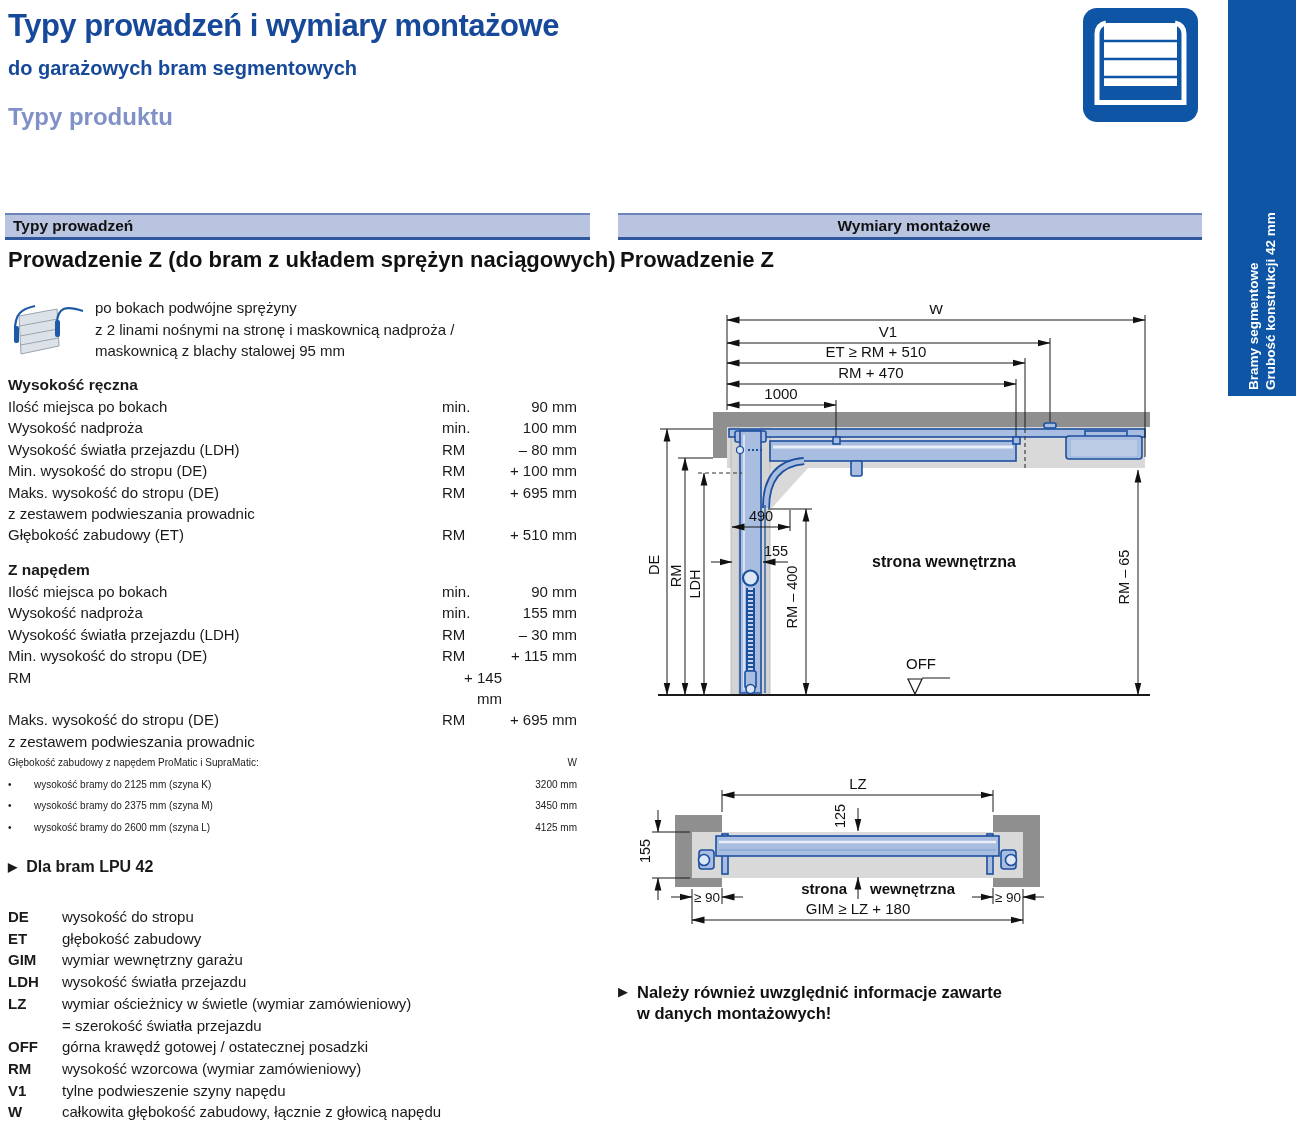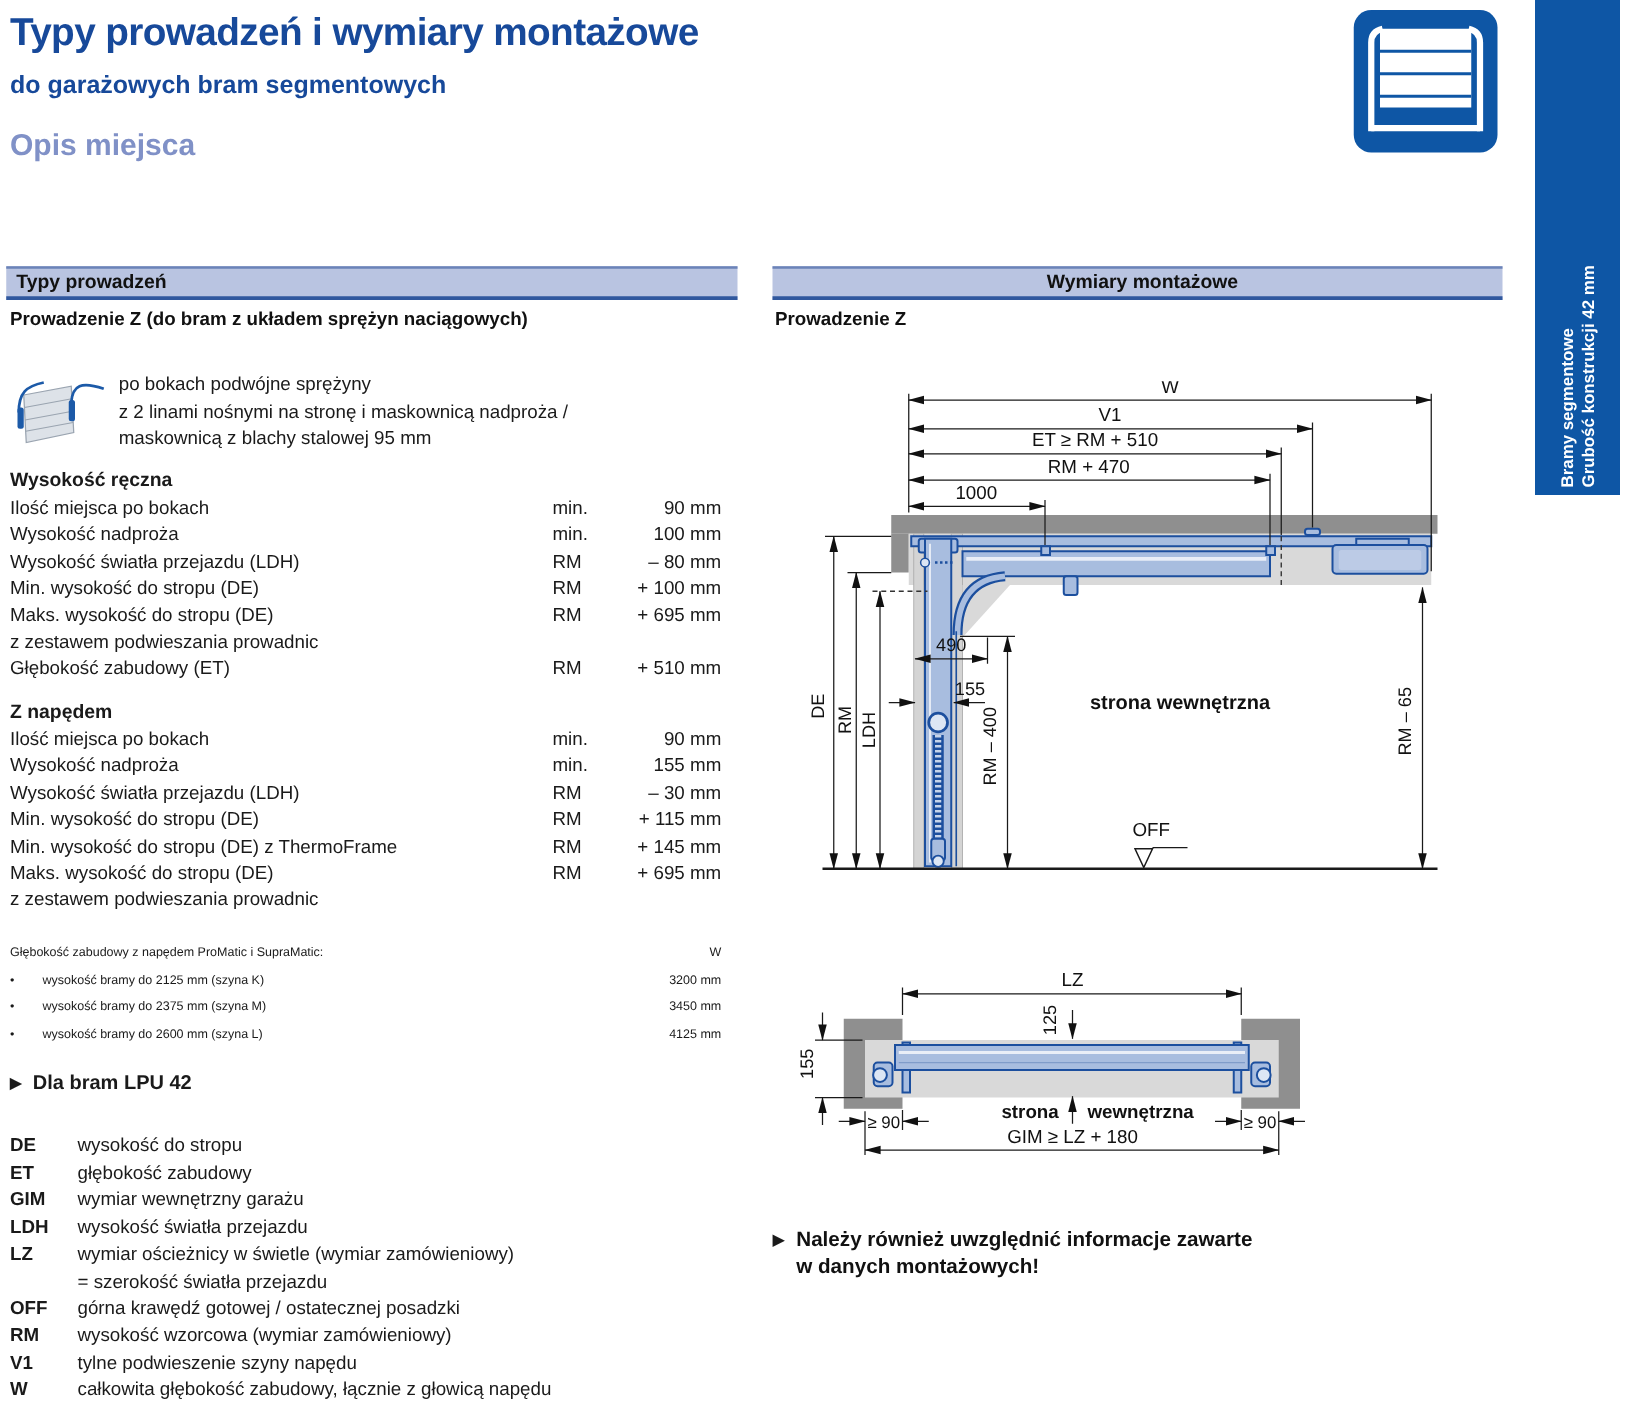--- a/index.html
+++ b/index.html
@@ -4,21 +4,21 @@
 <style>
   html,body{margin:0;padding:0;background:#fff;}
   .page{position:relative;width:1300px;height:1130px;background:#fff;overflow:hidden;
         font-family:"Liberation Sans",sans-serif;color:#1a1a1a;padding-left:20px;}
   .abs{position:absolute;}
   .title{font-size:31px;font-weight:bold;color:#17499a;letter-spacing:-0.5px;}
   .subtitle{font-size:20px;font-weight:bold;color:#17499a;}
   .opis{font-size:24px;font-weight:bold;color:#8091c7;}
   .secbar{height:20px;background:#b9c4e1;border-top:2px solid #6b83b8;border-bottom:3px solid #30589e;
           font-size:15.5px;font-weight:bold;padding:2px 0 0 8px;color:#111;}
-  .h2{font-size:15px;font-weight:bold;color:#111;}
+  .h2{font-size:22px;font-weight:bold;color:#111;}
   .body15{font-size:15px;line-height:21.5px;}
   .tbl{width:569px;font-size:15px;}
   .trow{display:grid;grid-template-columns:434px 60px 75px;line-height:21.4px;}
   .trow .val{text-align:right;}
   .dl{display:grid;grid-template-columns:26px 443px 100px;line-height:21.6px;font-size:10px;}
   .dl .val{text-align:right;}
   .dl .span2{grid-column:1 / span 2;}
   .legend{display:grid;grid-template-columns:54px 515px;line-height:21.7px;font-size:15px;}
   .legend .ab{font-weight:bold;}
   .bold-note{font-size:16.5px;font-weight:bold;line-height:21px;color:#111;}
@@ -35,21 +35,21 @@
   .dt{font-family:"Liberation Sans",sans-serif;font-size:14.5px;fill:#111;text-anchor:middle;}
   .dtb{font-family:"Liberation Sans",sans-serif;font-size:16px;font-weight:bold;fill:#111;text-anchor:middle;}
 </style>
 </head>
 <body>
 
 <div class="page">
 
   <div class="abs title" style="left:8px;top:8px;">Typy prowadzeń i wymiary montażowe</div>
   <div class="abs subtitle" style="left:8px;top:57px;">do garażowych bram segmentowych</div>
-  <div class="abs opis" style="left:8px;top:103px;">Opis miejsca</div>
+  <div class="abs opis" style="left:8px;top:103px;">Typy produktu</div>
 
   <div class="abs" style="left:1083px;top:8px;width:115px;height:114px;background:#0e56a5;border-radius:14px;">
     <svg width="115" height="114" viewBox="0 0 115 114">
       <rect x="21" y="15" width="73" height="63" fill="#fff"></rect>
       <line x1="21" y1="33" x2="94" y2="33" stroke="#0e56a5" stroke-width="2.5"></line>
       <line x1="21" y1="51" x2="94" y2="51" stroke="#0e56a5" stroke-width="2.5"></line>
       <line x1="21" y1="69" x2="94" y2="69" stroke="#0e56a5" stroke-width="2.5"></line>
       <path d="M 14,97 L 14,26 Q 14,17 23,15" fill="none" stroke="#fff" stroke-width="5"></path>
       <path d="M 101,97 L 101,26 Q 101,17 92,15" fill="none" stroke="#fff" stroke-width="5"></path>
       <rect x="14" y="92" width="87" height="5" fill="#fff"></rect>
@@ -138,21 +138,20 @@
         <span>Wysokość światła przejazdu  (LDH)</span>
         <span>RM</span>
         <span class="val">– 30 mm</span>
       </div>
     <div class="trow">
         <span>Min. wysokość do stropu (DE)</span>
         <span>RM</span>
         <span class="val">+ 115 mm</span>
       </div>
     <div class="trow">
-        <span>Min. wysokość do stropu (DE) z ThermoFrame</span>
         <span>RM</span>
         <span class="val">+ 145 mm</span>
       </div>
     <div class="trow">
         <span>Maks. wysokość do stropu (DE)</span>
         <span>RM</span>
         <span class="val">+ 695 mm</span>
       </div>
     <div class="trow">
         <span>z zestawem podwieszania prowadnic</span>

